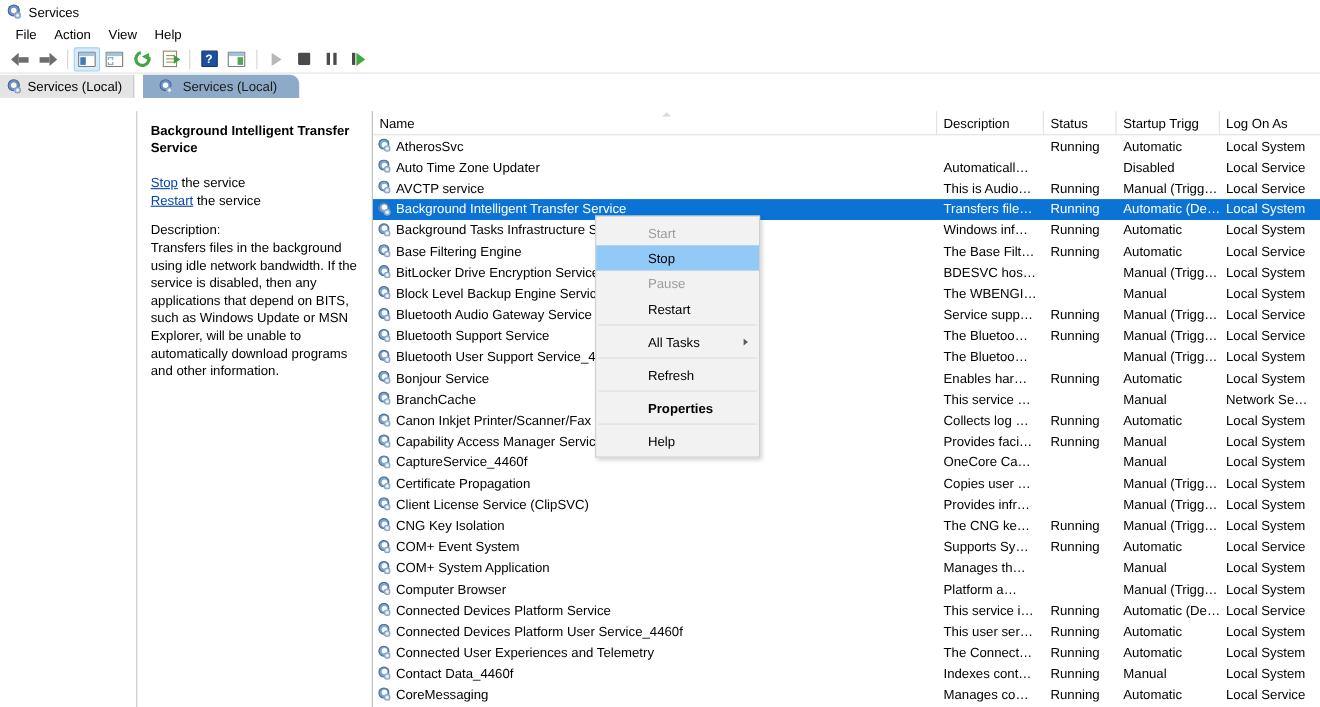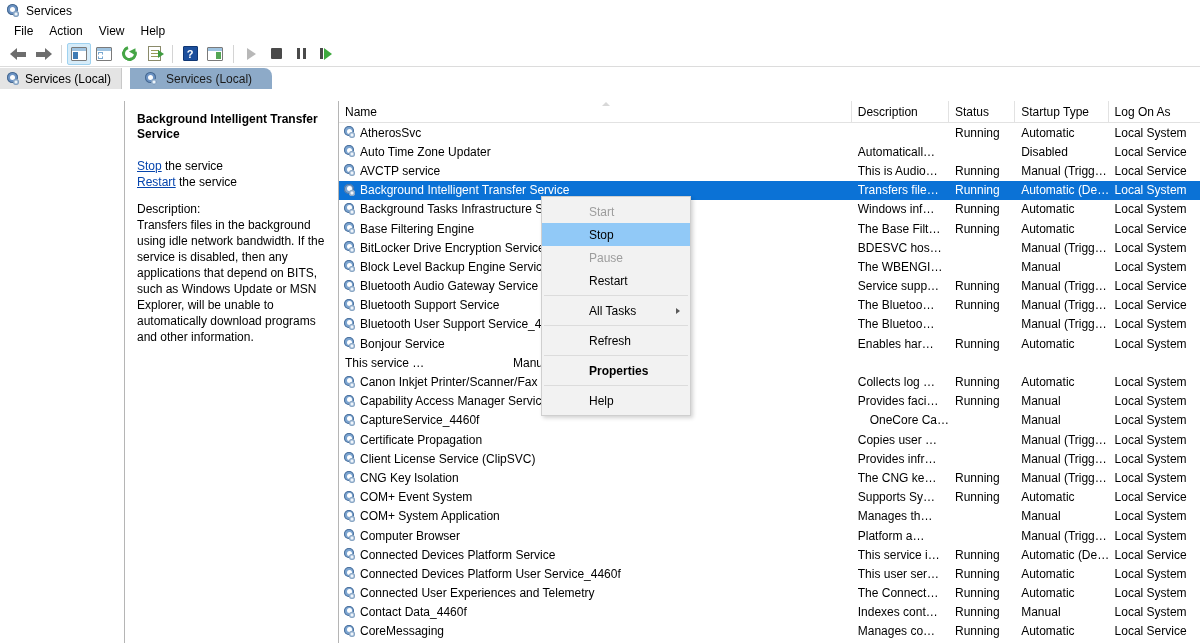--- a/index.html
+++ b/index.html
@@ -329,21 +329,21 @@
     </div>
 
     <div class="listpane">
       <div class="lheader">
         <div class="hc" style="width:528px">
           <span>Name</span>
           <span class="sortmark"></span>
         </div>
         <div class="hc" style="width:100px">Description</div>
         <div class="hc" style="width:68px">Status</div>
-        <div class="hc" style="width:96px">Startup Type</div>
+        <div class="hc" style="width:96px">Startup Trigg</div>
         <div class="hc" style="width:94px;border-right:none">Log On As</div>
       </div>
       <div class="rows" id="rows">
           <div class="row">
             <div class="cell c-name" style="width: 528px;">
               <span class="svcicon">
                 <i class="o1"></i>
                 <i class="o2"></i>
                 <i class="o3"></i>
                 <i class="o4"></i>
@@ -514,20 +514,29 @@
                 <i class="o4"></i>
               </span>
               <span>Bonjour Service</span>
             </div>
             <div class="cell" style="width: 100px;">Enables har…</div>
             <div class="cell" style="width: 68px;">Running</div>
             <div class="cell" style="width: 96px;">Automatic</div>
             <div class="cell" style="width: 94px;">Local System</div>
           </div>
           <div class="row">
+            <div class="cell c-name" style="width: 528px;">
+              <span class="svcicon">
+                <i class="o1"></i>
+                <i class="o2"></i>
+                <i class="o3"></i>
+                <i class="o4"></i>
+              </span>
+              <span>BranchCache</span>
+            </div>
             <div class="cell" style="width: 100px;">This service …</div>
             <div class="cell" style="width: 68px;"></div>
             <div class="cell" style="width: 96px;">Manual</div>
             <div class="cell" style="width: 94px;">Network Se…</div>
           </div>
           <div class="row">
             <div class="cell c-name" style="width: 528px;">
               <span class="svcicon">
                 <i class="o1"></i>
                 <i class="o2"></i>
@@ -559,21 +568,21 @@
           <div class="row">
             <div class="cell c-name" style="width: 528px;">
               <span class="svcicon">
                 <i class="o1"></i>
                 <i class="o2"></i>
                 <i class="o3"></i>
                 <i class="o4"></i>
               </span>
               <span>CaptureService_4460f</span>
             </div>
-            <div class="cell" style="width: 100px; text-align: right;">OneCore Ca…</div>
+            <div class="cell" style="width: 100px;">OneCore Ca…</div>
             <div class="cell" style="width: 68px;"></div>
             <div class="cell" style="width: 96px;">Manual</div>
             <div class="cell" style="width: 94px;">Local System</div>
           </div>
           <div class="row">
             <div class="cell c-name" style="width: 528px;">
               <span class="svcicon">
                 <i class="o1"></i>
                 <i class="o2"></i>
                 <i class="o3"></i>

